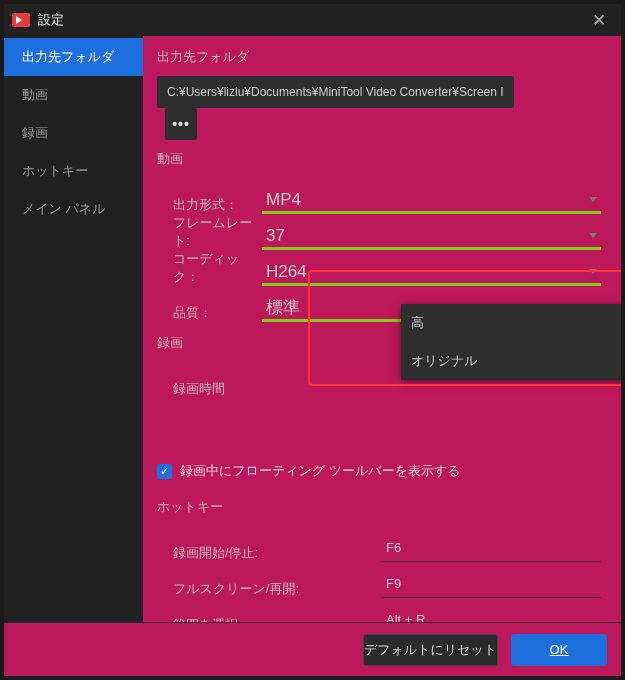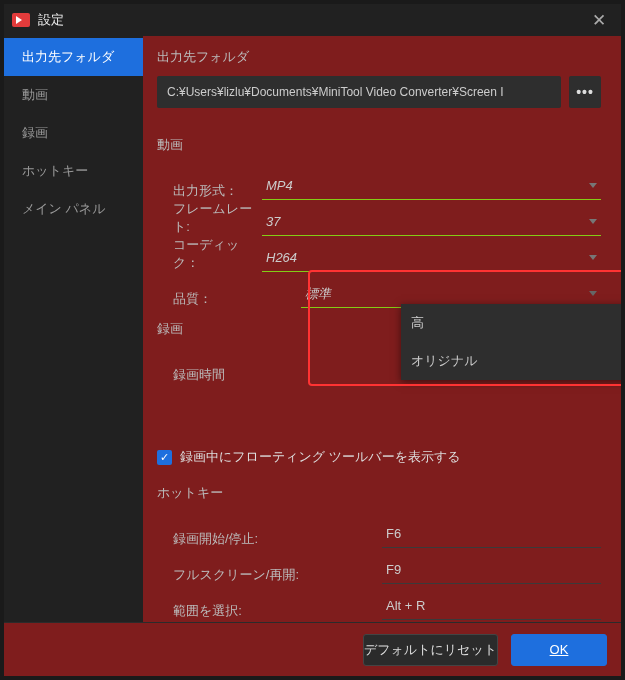--- a/index.html
+++ b/index.html
@@ -1,47 +1,47 @@
 <!DOCTYPE html>
 <html><head>
 <meta charset="utf-8">
 <style>
   * { box-sizing: border-box; margin: 0; padding: 0; font-family: "Segoe UI", "Meiryo", sans-serif; }
   body { background: #1a1a1a; color: #ddd; font-size: 13px; width: 625px; height: 680px; overflow: hidden; position: relative; }
-  .window { width: 617px; height: 672px; background: #7f1d1d; position: absolute; top: 4px; left: 4px; display: flex; flex-direction: column; }
+  .window { width: 617px; height: 672px; background: #be185d; position: absolute; top: 4px; left: 4px; display: flex; flex-direction: column; }
   .titlebar { height: 32px; display: flex; align-items: center; padding: 0 8px; background: #212121; }
   .app-icon { width: 18px; height: 14px; background: #e33b3b; border-radius: 2px; margin-right: 8px; position: relative; }
   .app-icon::after { content: ""; position: absolute; left: 4px; top: 3px; border-left: 6px solid #fff; border-top: 4px solid transparent; border-bottom: 4px solid transparent; }
   .title-text { flex: 1; font-size: 13px; color: #eee; }
   .close-btn { width: 28px; height: 28px; display: flex; align-items: center; justify-content: center; color: #aaa; font-size: 17px; cursor: pointer; }
   .body { flex: 1; display: flex; min-height: 0; }
   .sidebar { width: 139px; background: #212121; padding-top: 2px; }
   .side-item { padding: 10px 18px; color: #999; font-size: 13px; cursor: pointer; }
   .side-item.active { background: #1e6fde; color: #fff; }
   .content { flex: 1; padding: 8px 20px 0 14px; overflow: hidden; position: relative; }
   .section-title { color: #bbb; font-size: 13px; margin: 4px 0 10px 0; }
-  .path-row { display: flex; align-items: flex-start; margin-bottom: 28px; }
+  .path-row { display: flex; align-items: flex-start; margin-bottom: 10px; flex-direction: column; }
   .path-input { flex: 1; height: 32px; background: #2e2e2e; color: #ccc; border: none; padding: 0 10px; font-size: 12px; border-radius: 2px; white-space: nowrap; overflow: hidden; text-overflow: ellipsis; line-height: 32px;}
   .browse-btn { width: 32px; height: 32px; background: #2e2e2e; border-radius: 2px; margin-left: 8px; display: flex; align-items: center; justify-content: center; cursor: pointer; color:#ddd; font-weight:bold; letter-spacing:1px; font-size:14px;}
   .form-row { display: flex; align-items: flex-end; height: 36px; }
   .form-label { width: 105px; padding-left: 16px; color: #bbb; font-size: 13px; }
   .form-label.wide { width: 225px; }
-  .select-field { flex: 1; height: 28px; line-height: 28px; border-bottom: 1px solid #84cc16; color: #ccc; font-size: 13px; padding: 0 4px; position: relative; cursor: pointer; font-style: italic; }
+  .select-field { flex: 1; height: 28px; line-height: 28px; border-bottom: 3px solid #84cc16; color: #ccc; font-size: 17px; padding: 0 4px; position: relative; cursor: pointer; }
   .select-arrow { position: absolute; right: 4px; top: 11px; width: 0; height: 0; border-left: 4px solid transparent; border-right: 4px solid transparent; border-top: 5px solid #777; }
   .highlight-box { position: absolute; border: 2px solid #f33; border-radius: 4px; left: 165px; top: 234px; width: 372px; height: 116px; pointer-events: none; z-index: 10;}
   .dropdown { position: absolute; left: 258px; top: 268px; width: 256px; background: #2e2e2e; z-index: 5; box-shadow: 0 2px 8px rgba(0,0,0,.5);}
   .dropdown-item { height: 38px; line-height: 38px; padding: 0 10px; color: #ccc; font-size: 13px; cursor: pointer; }
   .checkbox-row { display: flex; align-items: center; margin-top: 64px; margin-bottom: 18px; }
   .checkbox { width: 15px; height: 15px; background: #1e6fde; border-radius: 2px; margin-right: 8px; display:flex; align-items:center; justify-content:center; color:#fff; font-size:11px; }
   .hotkey-row { display: flex; align-items: flex-end; height: 36px; }
   .hotkey-input { flex: 1; height: 28px; line-height: 28px; border-bottom: 1px solid #3a3a3a; color: #ccc; font-size: 13px; padding: 0 4px; }
   .footer { height: 54px; border-top: 1px solid #2b2b2b; display: flex; justify-content: flex-end; align-items: center; padding: 0 14px; gap: 13px; }
   .btn { height: 32px; min-width: 96px; border-radius: 3px; display: flex; align-items: center; justify-content: center; font-size: 13px; cursor: pointer; border:1px solid #444; background:#2b2b2b; color:#ddd; }
   .btn.primary { background: #1e6fde; border-color: #1e6fde; color: #fff; text-decoration: underline; }
-  .quality-row .select-field { filter: none; margin-left: 39px; }
+  .quality-row .select-field { filter: none; }
   .quality-select .select-arrow { border-top-color:#666; }
 </style>
 </head>
 <body>
 
 <div class="window">
   <div class="titlebar">
     <div class="app-icon"></div>
     <div class="title-text">設定</div>
     <div class="close-btn">✕</div>

